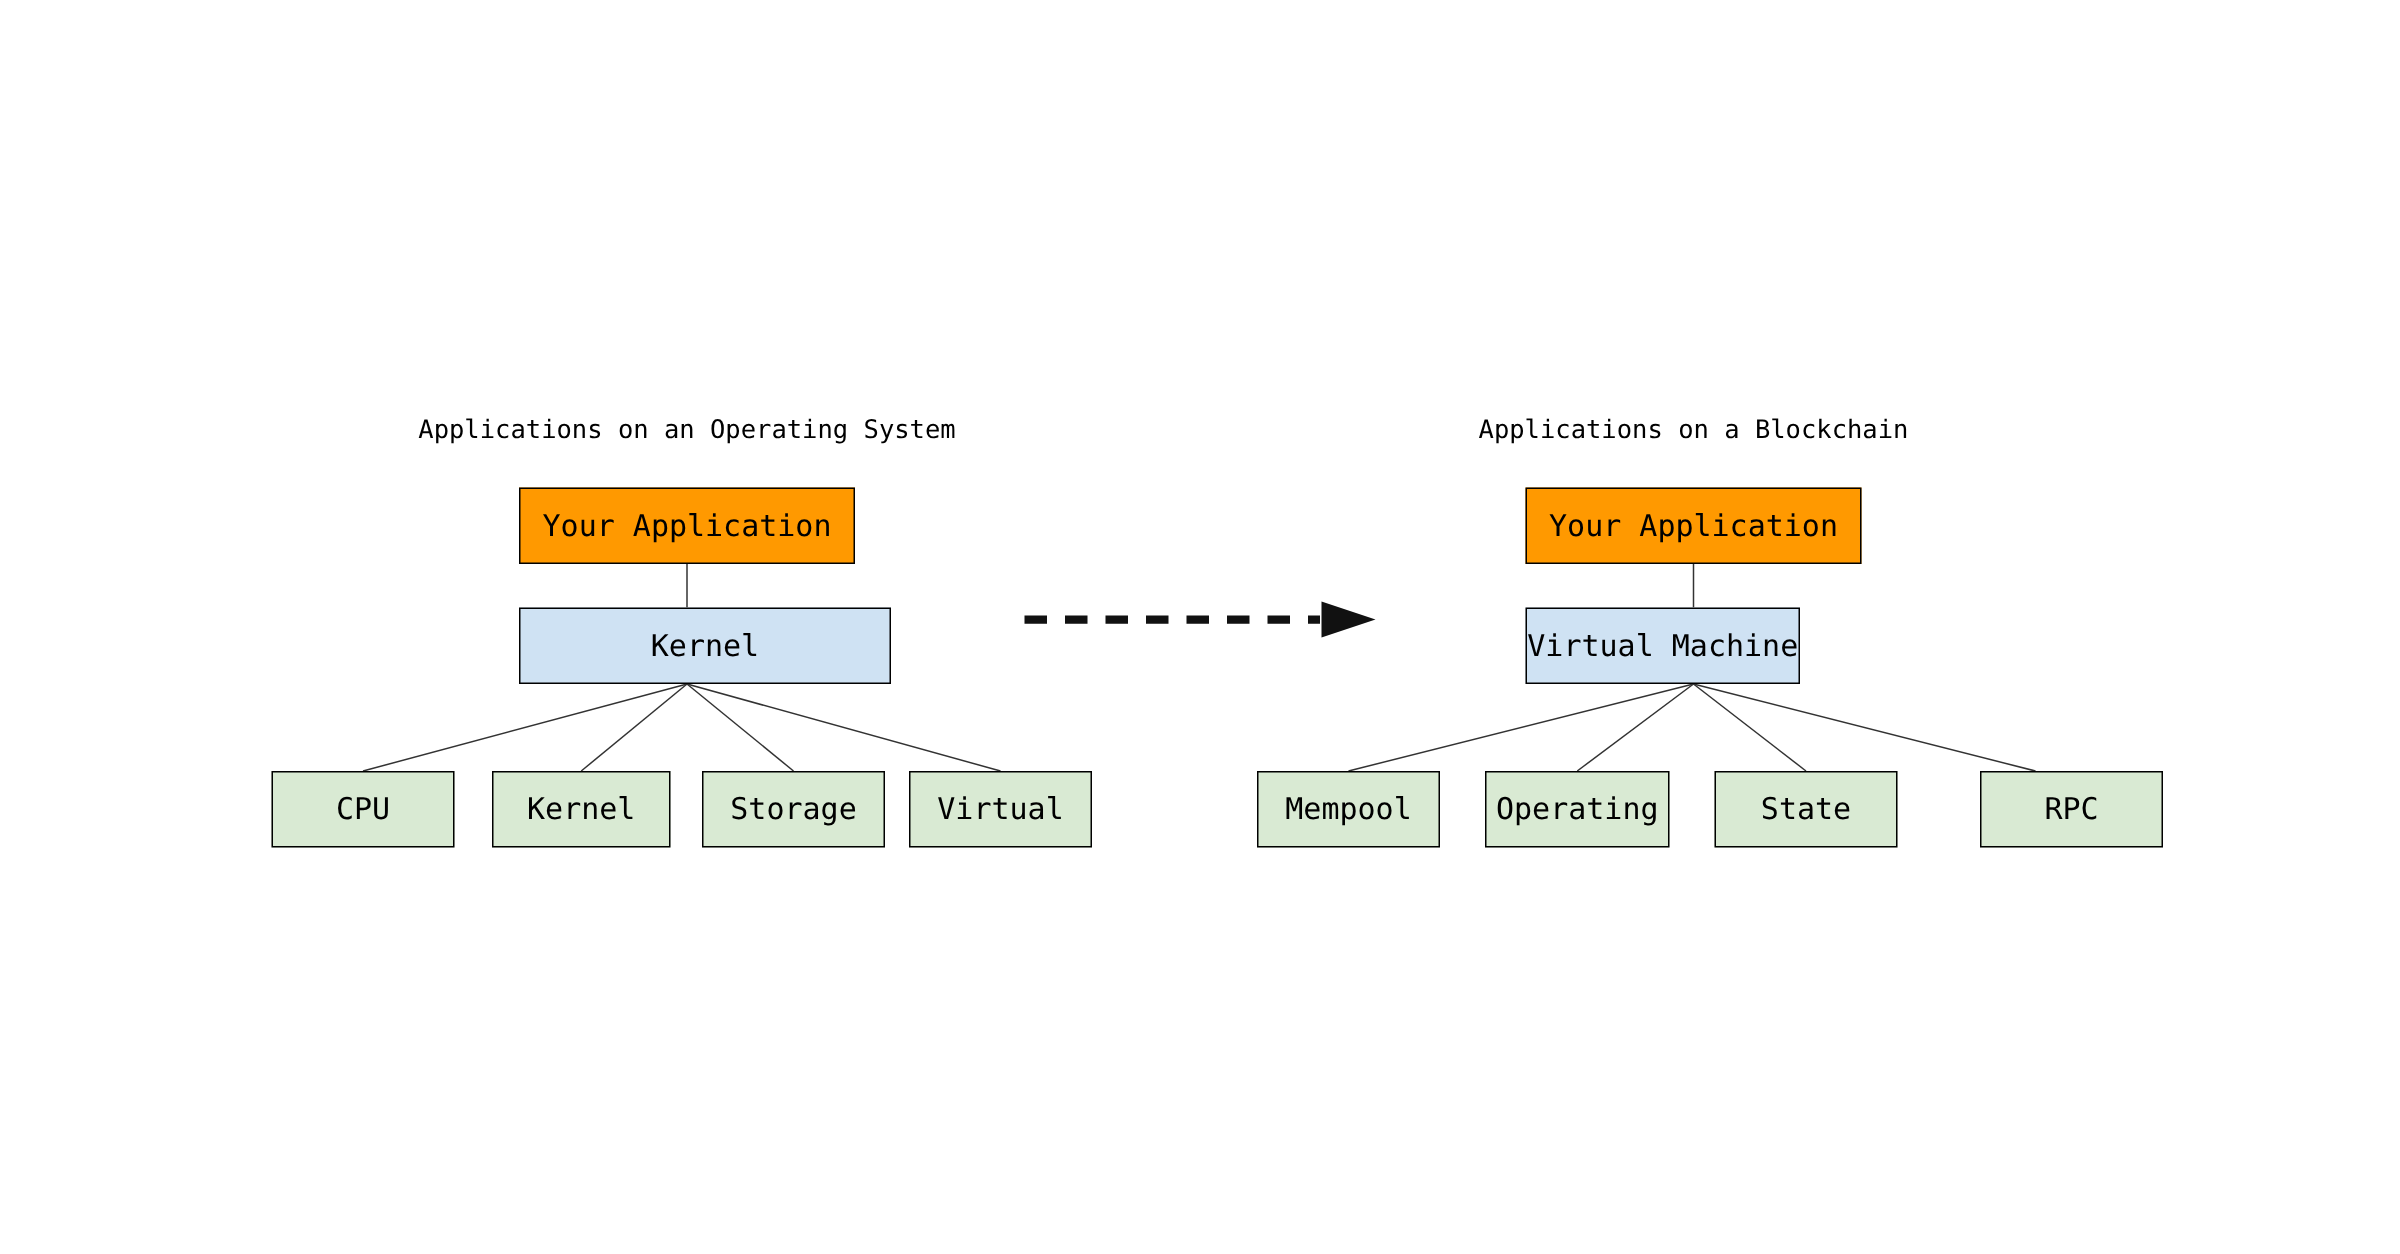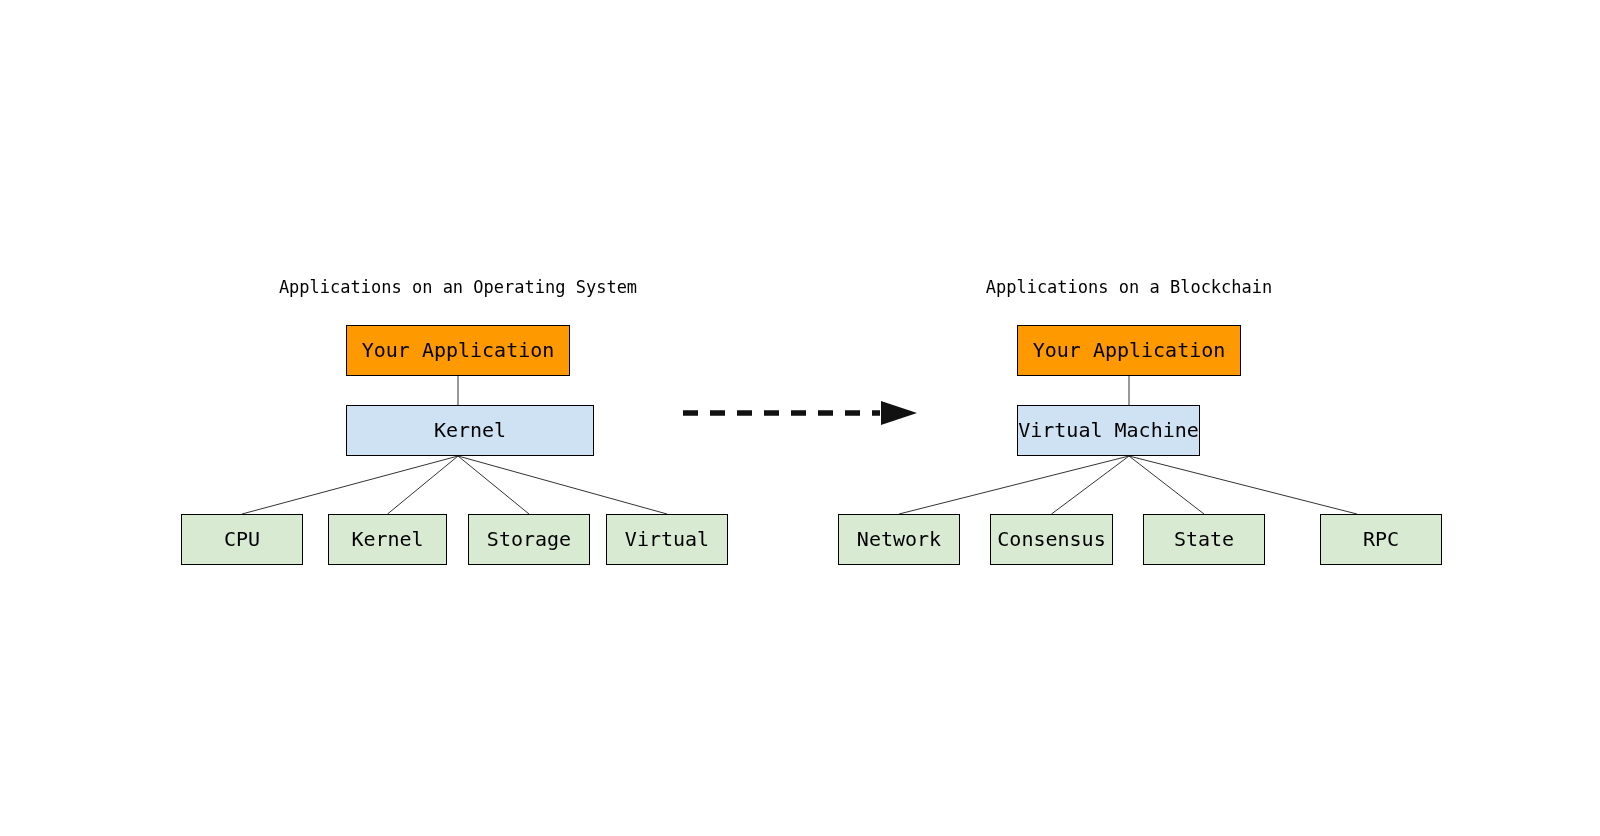--- a/index.html
+++ b/index.html
@@ -93,19 +93,19 @@
     <div class="node node-leaf" style="left:606px; top:514px; width:122px;">Virtual</div>
   </div>
 
   <div>
     <div class="tree-title" style="left:879px; top:277px;">Applications on a Blockchain</div>
 
     <div class="node node-root" style="left:1017px; top:325px; width:224px;">Your Application</div>
 
     <div class="node node-middle" style="left:1017px; top:405px; width:183px;">Virtual Machine</div>
 
-    <div class="node node-leaf" style="left:838px; top:514px; width:122px;">Network</div>
-    <div class="node node-leaf" style="left:990px; top:514px; width:123px;">Consensus</div>
+    <div class="node node-leaf" style="left:838px; top:514px; width:122px;">Mempool</div>
+    <div class="node node-leaf" style="left:990px; top:514px; width:123px;">Operating</div>
     <div class="node node-leaf" style="left:1143px; top:514px; width:122px;">State</div>
     <div class="node node-leaf" style="left:1296px; top:514px; width:122px;margin-left:24px;">RPC</div>
   </div>
 
 </div>
 
 </body></html>

